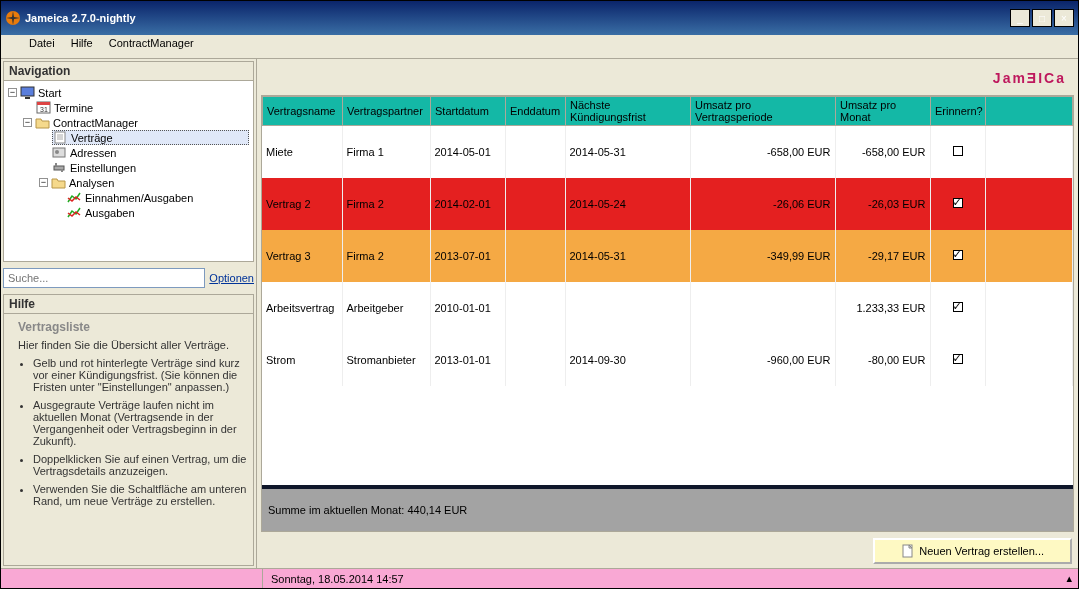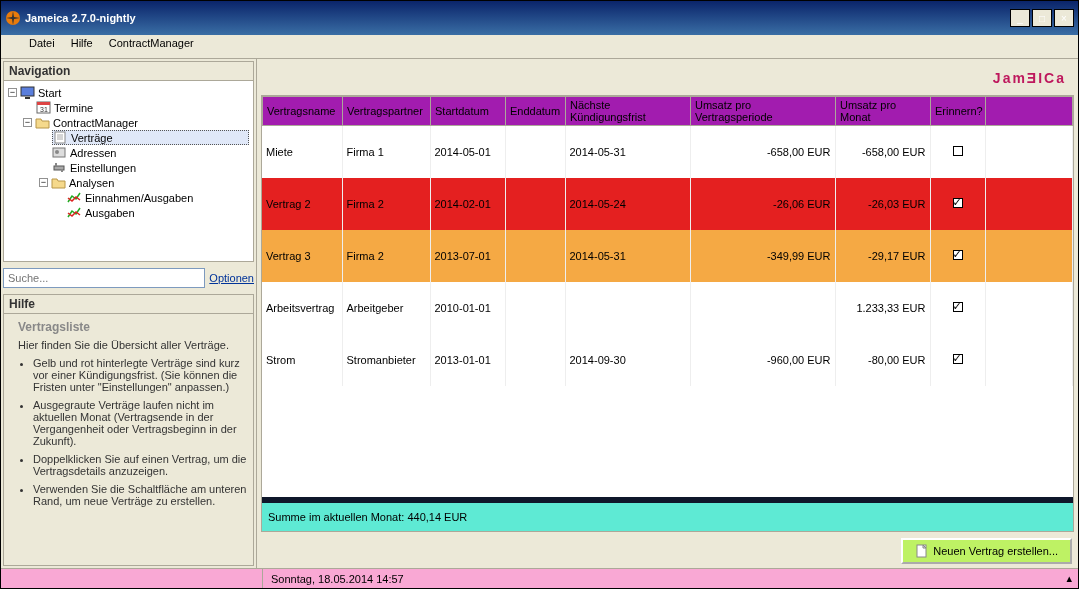--- a/index.html
+++ b/index.html
@@ -29,30 +29,30 @@
 .hilfe-body p { margin-bottom: 6px; }
 .hilfe-body ul { padding-left: 15px; }
 .hilfe-body li { margin-bottom: 6px; }
 .rightpane { flex: 1; display: flex; flex-direction: column; padding: 4px; gap: 2px; overflow: hidden; }
 .logo-bar { height: 30px; display: flex; align-items: center; justify-content: flex-end; padding: 0 8px; }
 .logo { font-family: sans-serif; color: #be185d; font-weight: bold; font-size: 14px; letter-spacing: 2px; }
 .content-header { display: flex; align-items: center; padding: 0 4px; }
 .content-header h2 { color: #555; font-size: 13px; flex: 1; }
 .tbl-wrap { flex: 1; border: 1px solid #aca899; background: #fff; display: flex; flex-direction: column; overflow: hidden; }
 table { width: 100%; border-collapse: collapse; table-layout: fixed; }
-thead th { background: #a21caf; border: 1px solid #aca899; padding: 2px 4px; text-align: left; font-weight: normal; font-size: 11px; height: 18px; margin-left: 16px; }
+thead th { background: #14b8a6; border: 1px solid #aca899; padding: 2px 4px; text-align: left; font-weight: normal; font-size: 11px; height: 18px; margin-left: 16px; }
 tbody td { border-right: 1px solid #eee; padding: 20px 4px; height: 17px; overflow: hidden; white-space: nowrap; }
 tbody tr.row-red td { background: #e42020; color: #000; }
 tbody tr.row-orange td { background: #f5a944; color: #000; }
 .num { text-align: right; }
 .chk { text-align: center; }
 .scroll-area { flex: 1; overflow: auto; }
-.summary { border-top: 6px solid #0f172a; background: #5eead4; padding: 8px 6px; font-size: 11px; }
+.summary { border-top: 4px solid #0f172a; background: #a3a3a3; padding: 15px 6px; font-size: 11px; }
 .btn-row { display: flex; justify-content: flex-end; padding: 4px 2px 0 2px; }
-.btn { background: #bef264; border: 2px outset #fff; padding: 4px 12px; cursor: pointer; font-size: 11px; display:flex; align-items:center; gap:4px;}
+.btn { background: #fef9c3; border: 2px outset #fff; padding: 4px 26px; cursor: pointer; font-size: 11px; display:flex; align-items:center; gap:4px;}
 .statusbar { height: 20px; border-top: 1px solid #aca899; display: flex; align-items: center; padding: 0 6px; background: #f9a8d4; font-size: 11px; }
 .status-left { width: 256px; border-right: 1px solid #aca899; height: 100%; }
 .status-text { padding: 0 8px; }
 .icon-star { width: 14px; height: 14px; }
 .checkbox-empty, .checkbox-checked { display: inline-block; width: 10px; height: 10px; border: 1px solid #000; position: relative; background:#fff;}
 .checkbox-checked::after { content: "✓"; position: absolute; top: -3px; left: -1px; font-size: 11px; }
 svg { display: block; }
 </style>
 </head>
 <body>

